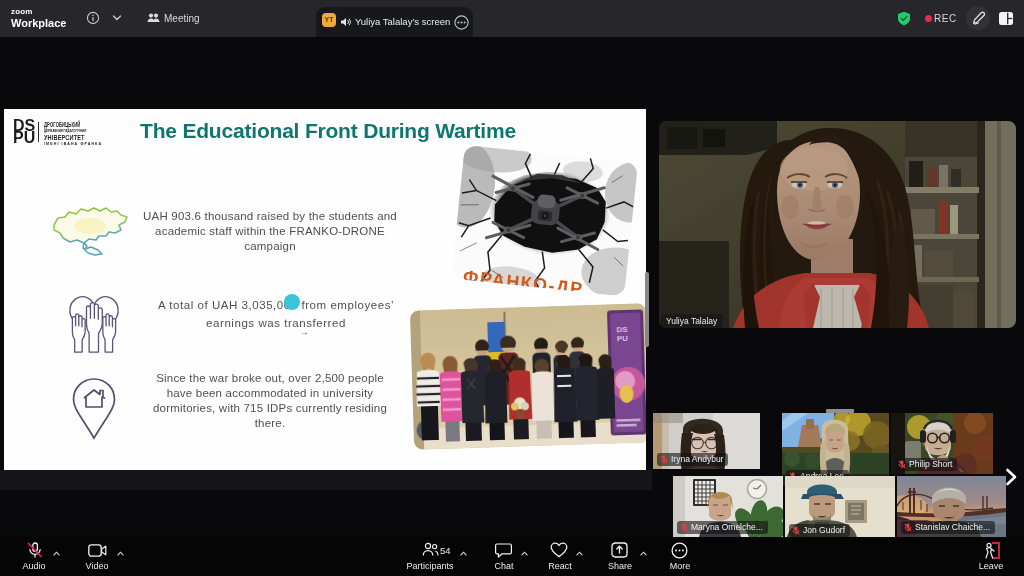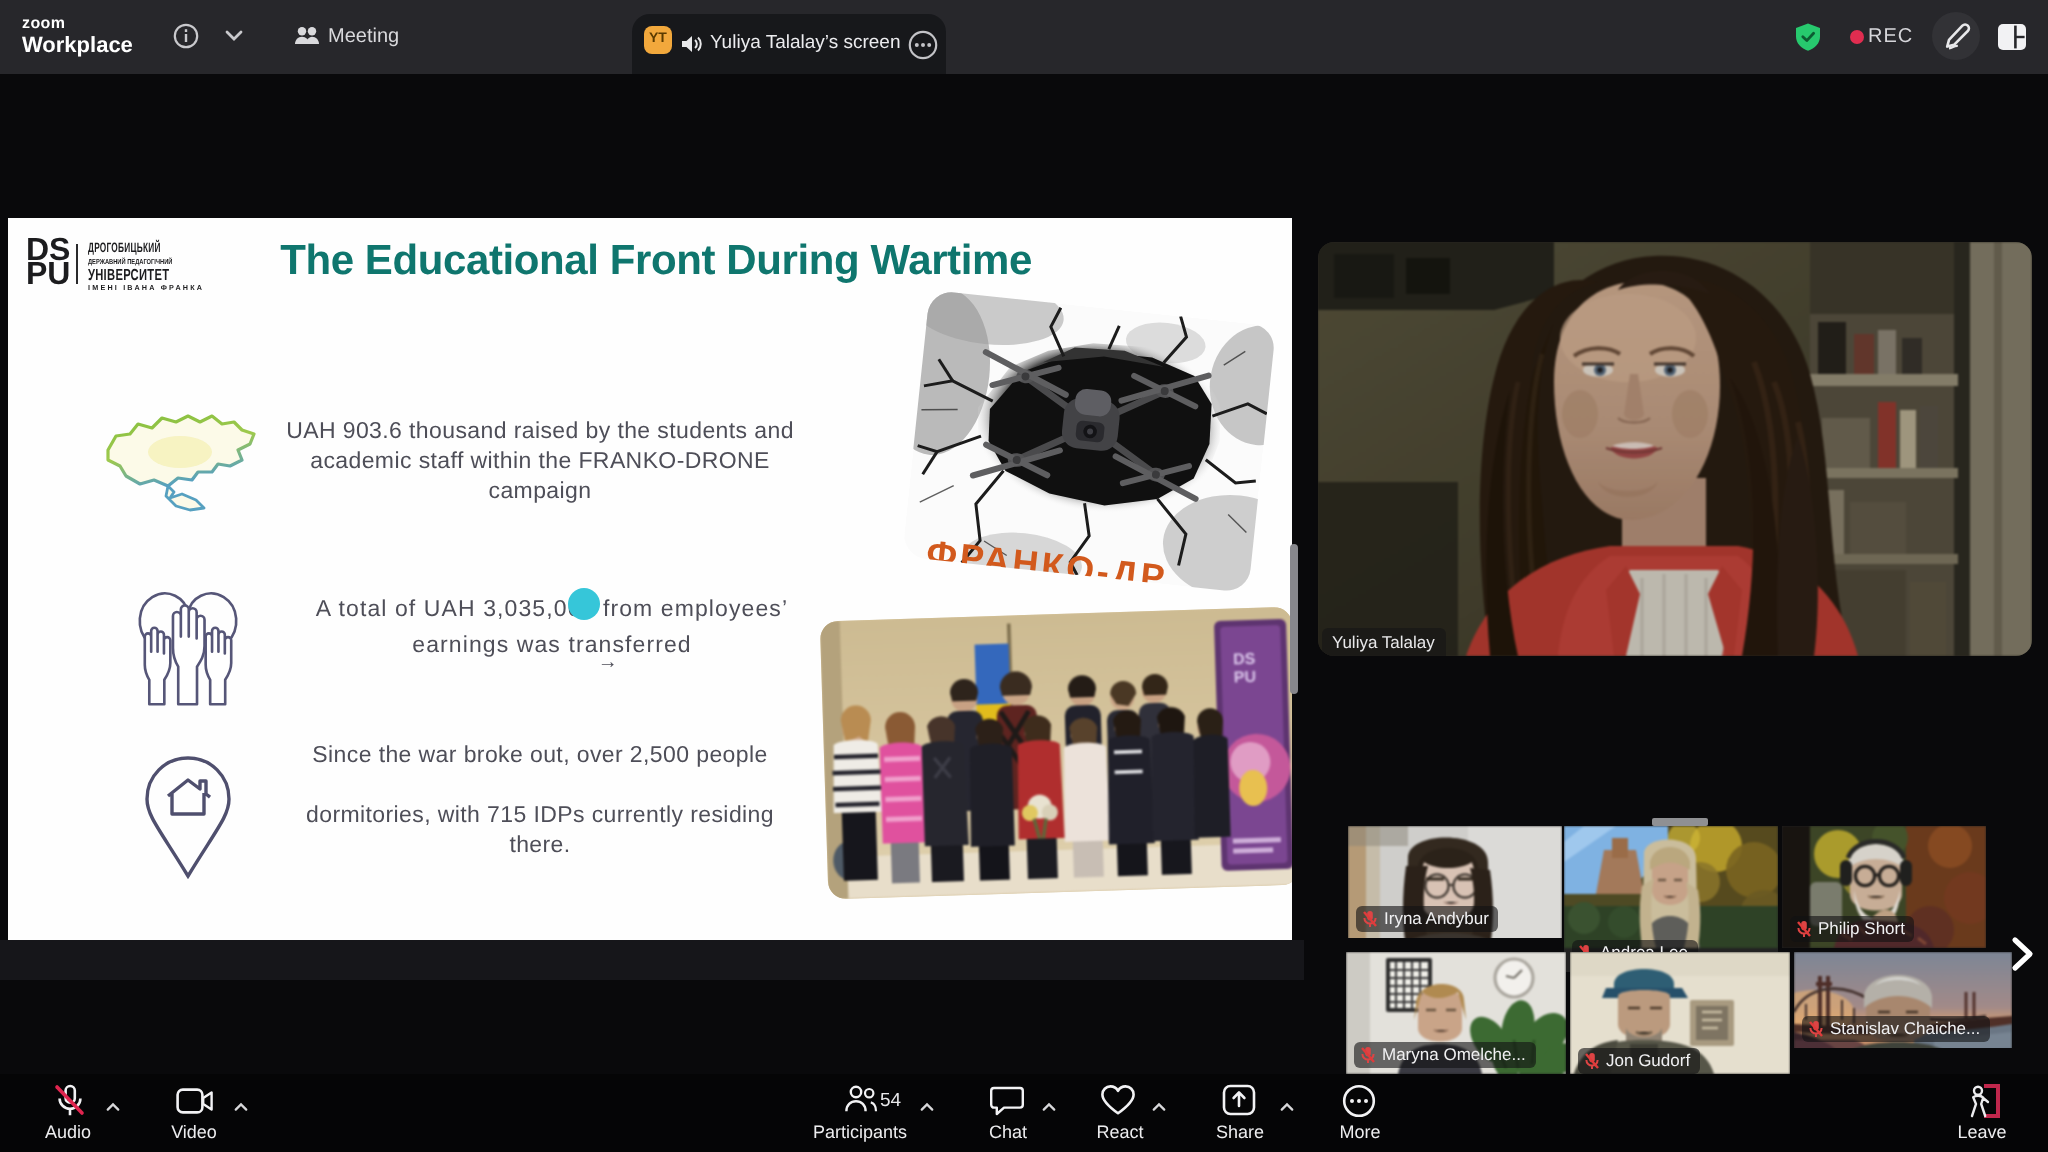--- a/index.html
+++ b/index.html
@@ -123,20 +123,21 @@
 
       <div class="sline" style="left:266px; top:101px;">UAH 903.6 thousand raised by the students and</div>
       <div class="sline" style="left:266px; top:116px;">academic staff within the FRANKO-DRONE</div>
       <div class="sline" style="left:266px; top:131px;">campaign</div>
 
       <div class="sline" style="left:272px; top:190px; letter-spacing:.55px;">A total of UAH 3,035,000 from employees’</div>
       <div class="sline" style="left:272px; top:208px; letter-spacing:.55px;">earnings was transferred</div>
       <div class="sline" style="left:300px; top:217px; font-size:10px;">→</div>
 
       <div class="sline" style="left:266px; top:263px;">Since the war broke out, over 2,500 people</div>
+      <div class="sline" style="left:266px; top:278px;">have been accommodated in university</div>
       <div class="sline" style="left:266px; top:293px;">dormitories, with 715 IDPs currently residing</div>
       <div class="sline" style="left:266px; top:308px;">there.</div>
 
       <svg class="abs" style="left:46px; top:94px;" width="80" height="56" viewBox="0 0 80 56">
         <defs>
             <linearGradient id="ukb" x1="0" y1="0" x2=".4" y2="1">
           <stop offset="0%" stop-color="#86bf3e"></stop>
               <stop offset="55%" stop-color="#9ec94e"></stop>
               <stop offset="100%" stop-color="#56a0c0"></stop>
         </linearGradient>
@@ -459,21 +460,21 @@
 
         <path d="M86 207 C82 160 84 110 96 74 C90 120 92 170 100 207 Z" fill="#1f1308"></path>
         <path d="M212 207 C222 150 218 100 206 68 C224 90 234 150 230 207 Z" fill="#24160b"></path>
         <path d="M230 207 c-2-50 2-90 10-110 c10 30 12 80 8 110 z" fill="#2b1d13"></path>
         <rect width="357" height="207" fill="#16130d" opacity=".14"></rect>
       </svg>
       <div id="spklabel">Yuliya Talalay</div>
     </div>
 
     <div class="abs" style="left:826px; top:371.5px; width:28px; height:4px; background:#8f9093; border-radius:1px;"></div>
-    <div class="cell" id="c1" style="left:674px; top:376px; width:107px; height:56px;">
+    <div class="cell" id="c1" style="left:653px; top:376px; width:107px; height:56px;">
       <svg width="107" height="61" viewBox="0 0 107 61" style="filter:blur(.4px)">
         <rect width="107" height="61" fill="#cfcecb"></rect>
         <rect x="60" width="47" height="61" fill="#dbdad7"></rect>
         <rect width="9" height="61" fill="#b59a76"></rect>
         <rect x="9" width="7" height="61" fill="#c5bca9"></rect>
         <path d="M0 0 h30 v10 h-30 z" fill="#8a8378" opacity=".5"></path>
 
         <path d="M30 16 C30 2 70 2 70 18 L71 61 L29 61 Z" fill="#33291f"></path>
 
         <path d="M37 22 C37 10 63 10 63 22 L63 38 C63 50 37 50 37 38 Z" fill="#d8c2b4"></path>
@@ -625,21 +626,21 @@
         <path d="M2 61 C6 48 18 44 37 44 C56 44 68 48 72 61 Z" fill="#565648"></path>
         <path d="M30 46 h14 v8 h-14 z" fill="#3e3e34"></path>
         <path d="M2 61 C6 48 16 45 24 44 L20 61 Z" fill="#4a4a3e"></path>
       </svg>
       <div class="plabel"><svg width="8" height="9" viewBox="0 0 8 9">
             <rect x="2.6" y="0.5" width="2.8" height="4.6" rx="1.4" fill="#d44"></rect>
             <path d="M1.2 4 a2.8 2.8 0 0 0 5.6 0 M4 6.8 v1.7" stroke="#d44" stroke-width="1" fill="none"></path>
             <path d="M1 1 L7 8" stroke="#e03b3b" stroke-width="1.2"></path>
           </svg>Jon Gudorf</div>
     </div>
-    <div class="cell" id="c6" style="left:897px; top:439px; width:109px; height:48px;">
+    <div class="cell" id="c6" style="left:897px; top:439px; width:109px; height:61px;">
       <svg width="109" height="61" viewBox="0 0 109 61" style="filter:blur(.4px)">
         <defs>
             <linearGradient id="sky6" x1="0" y1="0" x2="0" y2="1">
               <stop offset="0%" stop-color="#7d8696"></stop>
               <stop offset="45%" stop-color="#a28a88"></stop>
               <stop offset="62%" stop-color="#dca06e"></stop>
               <stop offset="78%" stop-color="#c08a68"></stop>
               <stop offset="100%" stop-color="#8a7a74"></stop>
             </linearGradient>
           </defs>

